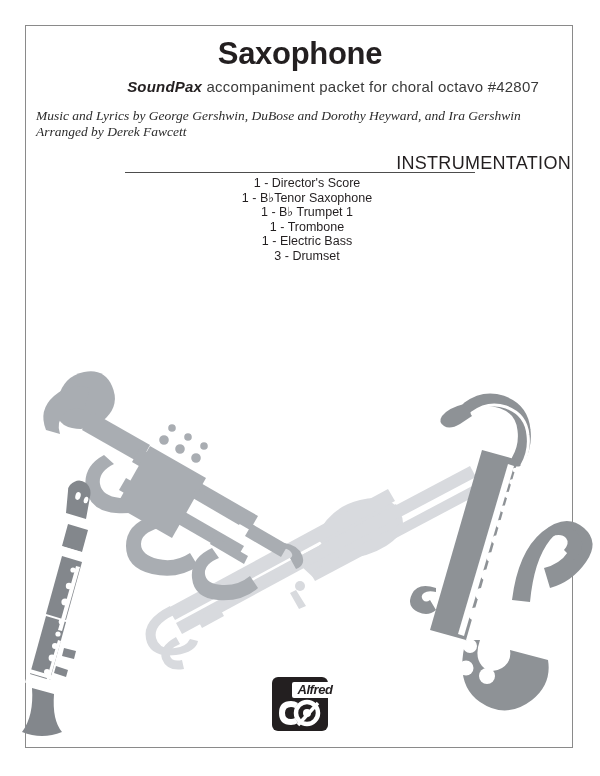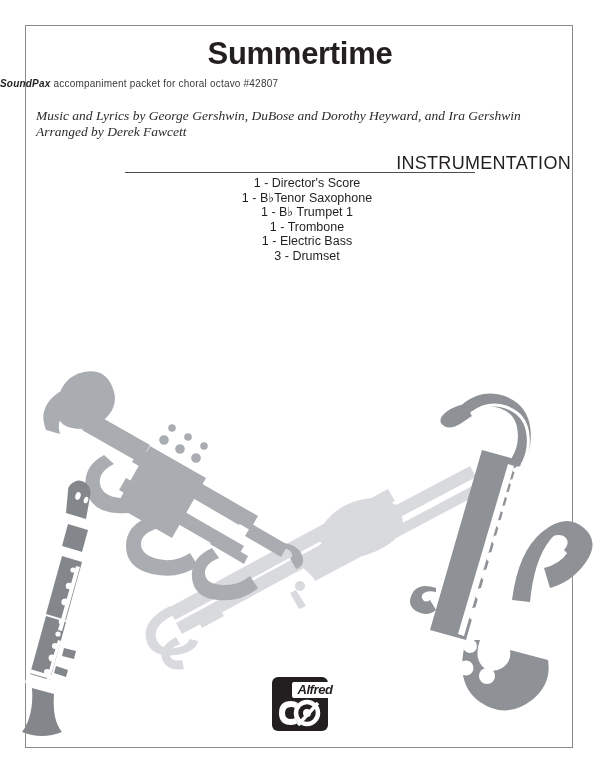--- a/index.html
+++ b/index.html
@@ -36,23 +36,23 @@
     font-weight: bold;
     font-size: 31px;
     letter-spacing: -0.3px;
     color: #231f20;
   }
   .subtitle {
     position: absolute;
     left: 0;
     top: 78px;
     width: 539px;
-    text-align: left;
-    font-family: "Liberation Sans", sans-serif;
-    font-size: 10px;
+    text-align: right;
+    font-family: "Liberation Sans", sans-serif;
+    font-size: 15px;
     color: #3a3a3a;
     letter-spacing: 0.2px;
   }
   .subtitle .brand {
     font-weight: bold;
     font-style: italic;
     color: #231f20;
   }
   .credits {
     position: absolute;
@@ -281,21 +281,21 @@
         <circle cx="470" cy="646" r="7"></circle>
         <circle cx="489" cy="650" r="8.5"></circle>
         <circle cx="466" cy="668" r="7.5"></circle>
         <circle cx="487" cy="676" r="8"></circle>
       </g>
 
       <path d="M436 588 q-18 -6 -24 6 q-6 12 6 18 q10 5 18 -2 l-6 -10 q-4 3 -7 0 q-3 -4 1 -7 q4 -3 12 -1 z" fill="#8e9296"></path>
     </g>
   </svg>
 
-  <div class="title">Summertime</div>
+  <div class="title">Saxophone</div>
 
   <div class="subtitle"><span class="brand">SoundPax</span><span> accompaniment packet for choral octavo #42807</span></div>
 
   <div class="credits">
     <div>Music and Lyrics by George Gershwin, DuBose and Dorothy Heyward, and Ira Gershwin</div>
     <div>Arranged by Derek Fawcett</div>
   </div>
 
   <div class="instr-heading">INSTRUMENTATION</div>
   <div class="instr-rule"></div>

